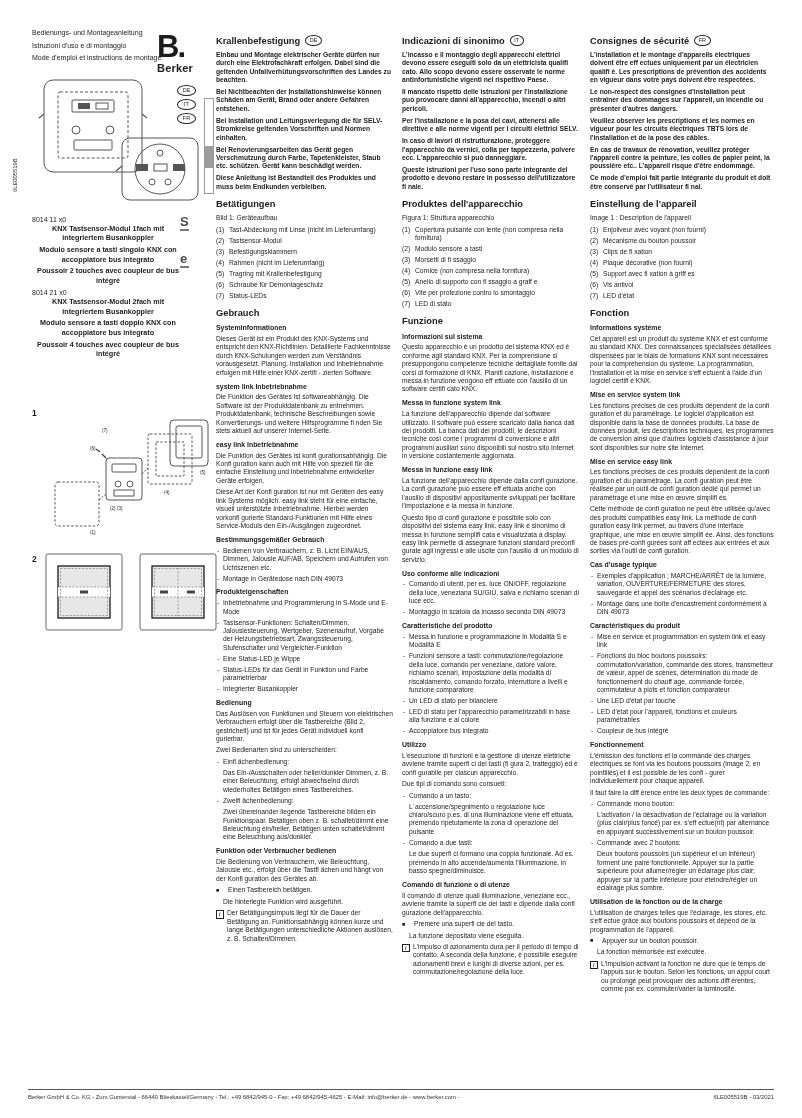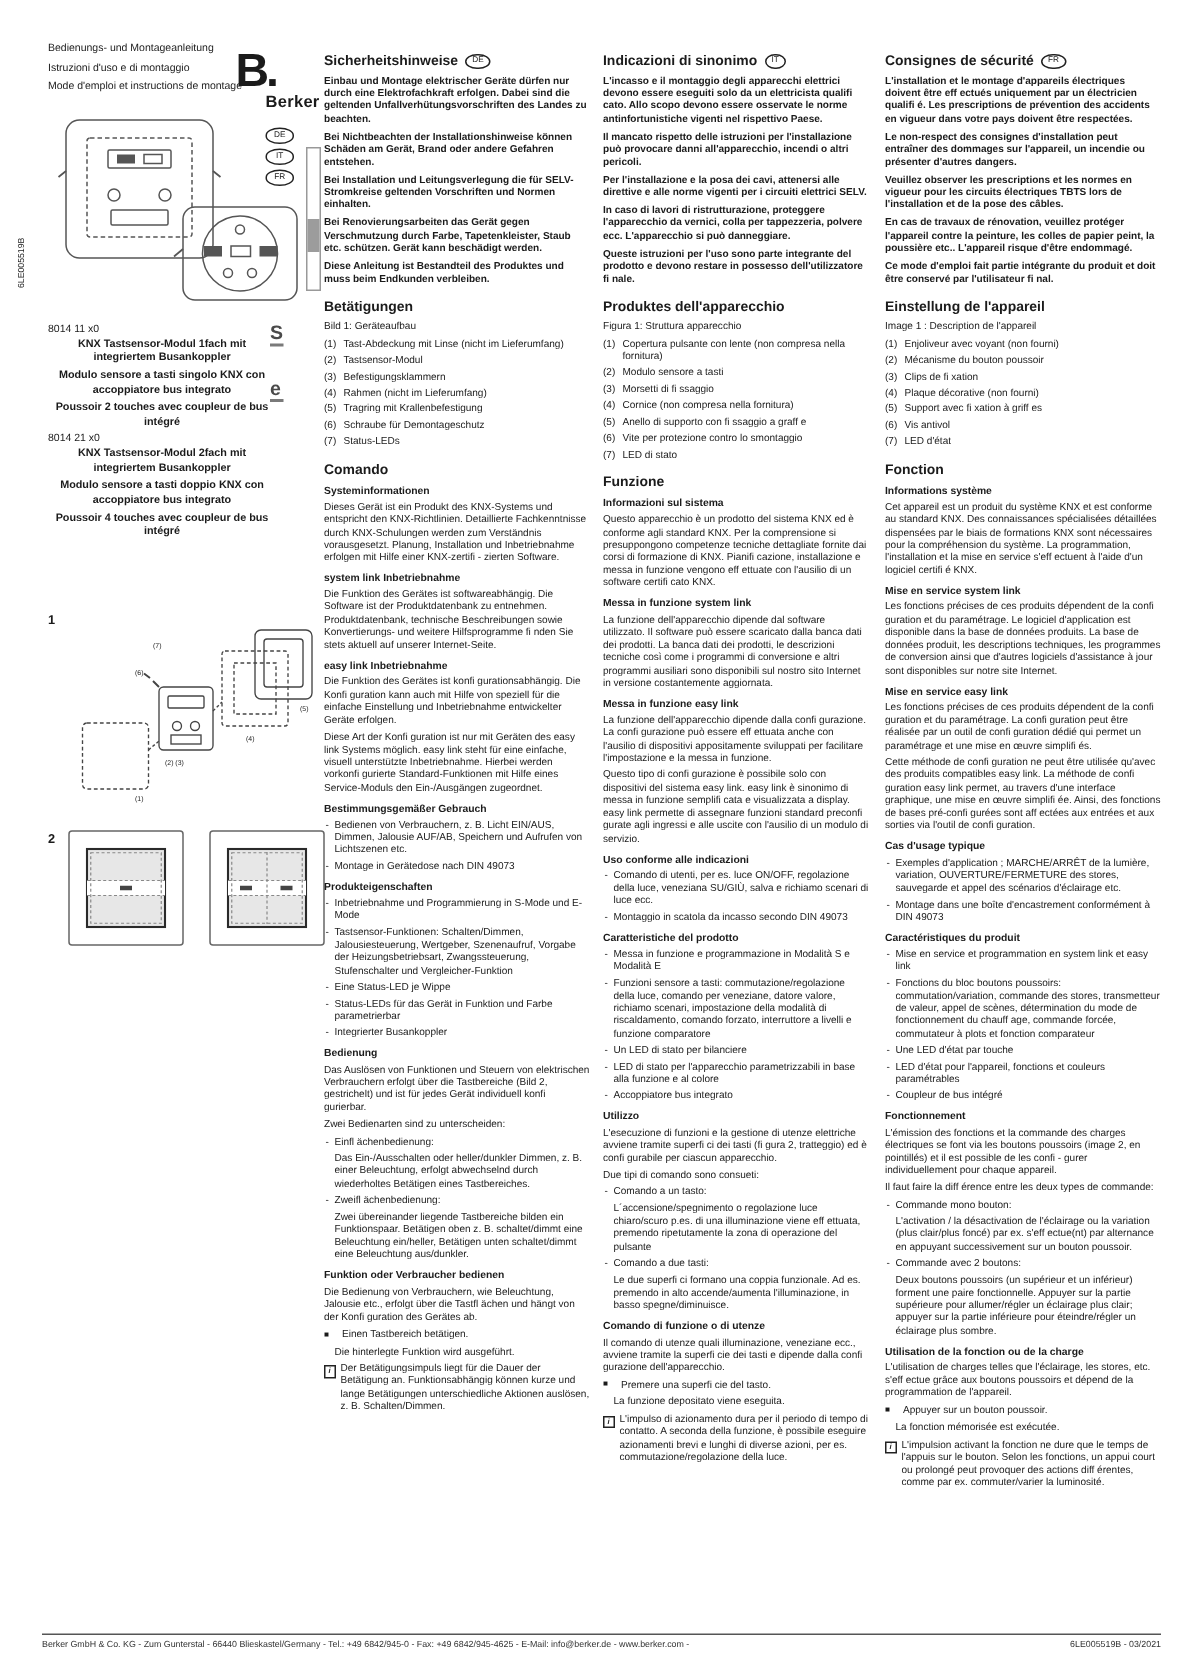--- a/index.html
+++ b/index.html
@@ -6,21 +6,21 @@
   .page { position:relative; width:802px; height:1118px; background:#fff;
           font-family:"Liberation Sans", sans-serif; color:#1b1b1b; overflow:hidden; }
 
   
   .doc-titles { position:absolute; left:32px; top:28px; width:132px; font-size:7px; line-height:1.45; }
   .doc-titles div { margin-bottom:2.5px; }
 
   
   .logo { position:absolute; left:157px; top:33px; width:50px; text-align:left; }
   .logo-b { font-size:31px; font-weight:900; letter-spacing:-2px; line-height:0.9; }
-  .logo-name { font-size:11px; font-weight:bold; margin-top:1px; letter-spacing:0.2px;margin-left:20px; }
+  .logo-name { font-size:11px; font-weight:bold; margin-top:1px; letter-spacing:0.2px; }
 
   
   .lang-stack { position:absolute; left:177px; top:85px; }
   .lang-badge { display:inline-block; border:1px solid #222; border-radius:50%;
                 font-size:5.5px; line-height:1; padding:1.5px 3.5px; color:#222; }
   .lang-stack .lang-badge { display:block; margin-bottom:3.5px; width:10px; text-align:center; }
 
   
   .print-mark { position:absolute; left:204px; top:98px; width:8px; height:94px; border:1px solid #999; }
   .print-mark .gray { margin-top:47px; height:22px; background:#9c9c9c; }
@@ -187,21 +187,21 @@
       <rect x="14.5" y="14.5" width="47" height="47" fill="none" stroke="#888" stroke-width="0.8" stroke-dasharray="2,1.6"></rect>
       <line x1="12" y1="33" x2="64" y2="33" stroke="#888" stroke-width="0.8" stroke-dasharray="2,1.6"></line>
       <line x1="12" y1="43" x2="64" y2="43" stroke="#888" stroke-width="0.8" stroke-dasharray="2,1.6"></line>
       <line x1="38" y1="14" x2="38" y2="62" stroke="#888" stroke-width="0.8" stroke-dasharray="2,1.6"></line>
       <rect x="20" y="36.5" width="8" height="3" fill="#444"></rect>
       <rect x="47" y="36.5" width="8" height="3" fill="#444"></rect>
     </g>
   </svg>
 
   <div class="col" id="col-de">
-      <div class="blk blk-h1"><span>Sicherheitshinweise</span><span class="lang-badge inline">DE</span></div>
+      <div class="blk blk-h1"><span>Krallenbefestigung</span><span class="lang-badge inline">DE</span></div>
       <div class="blk blk-pb">Einbau und Montage elektrischer Geräte dürfen nur durch eine Elektrofachkraft erfolgen. Dabei sind die geltenden Unfallverhütungsvorschriften des Landes zu beachten.</div>
       <div class="blk blk-pb">Bei Nichtbeachten der Installationshinweise können Schäden am Gerät, Brand oder andere Gefahren entstehen.</div>
       <div class="blk blk-pb">Bei Installation und Leitungsverlegung die für SELV-Stromkreise geltenden Vorschriften und Normen einhalten.</div>
       <div class="blk blk-pb">Bei Renovierungsarbeiten das Gerät gegen Verschmutzung durch Farbe, Tapetenkleister, Staub etc. schützen. Gerät kann beschädigt werden.</div>
       <div class="blk blk-pb">Diese Anleitung ist Bestandteil des Produktes und muss beim Endkunden verbleiben.</div>
       <div class="blk blk-h1">Betätigungen</div>
       <div class="blk blk-p">Bild 1: Geräteaufbau</div>
       <div class="blk blk-num">
         <span class="marker">(1)</span>
         <span class="txt">Tast-Abdeckung mit Linse (nicht im Lieferumfang)</span>
@@ -223,21 +223,21 @@
         <span class="txt">Tragring mit Krallenbefestigung</span>
       </div>
       <div class="blk blk-num">
         <span class="marker">(6)</span>
         <span class="txt">Schraube für Demontageschutz</span>
       </div>
       <div class="blk blk-num">
         <span class="marker">(7)</span>
         <span class="txt">Status-LEDs</span>
       </div>
-      <div class="blk blk-h1">Comando</div>
+      <div class="blk blk-h1">Gebrauch</div>
       <div class="blk blk-h2">Systeminformationen</div>
       <div class="blk blk-p">Dieses Gerät ist ein Produkt des KNX-Systems und entspricht den KNX-Richtlinien. Detaillierte Fachkenntnisse durch KNX-Schulungen werden zum Verständnis vorausgesetzt. Planung, Installation und Inbetriebnahme erfolgen mit Hilfe einer KNX-zertifi - zierten Software.</div>
       <div class="blk blk-h2">system link Inbetriebnahme</div>
       <div class="blk blk-p">Die Funktion des Gerätes ist softwareabhängig. Die Software ist der Produktdatenbank zu entnehmen. Produktdatenbank, technische Beschreibungen sowie Konvertierungs- und weitere Hilfsprogramme fi nden Sie stets aktuell auf unserer Internet-Seite.</div>
       <div class="blk blk-h2">easy link Inbetriebnahme</div>
       <div class="blk blk-p">Die Funktion des Gerätes ist konfi gurationsabhängig. Die Konfi guration kann auch mit Hilfe von speziell für die einfache Einstellung und Inbetriebnahme entwickelter Geräte erfolgen.</div>
       <div class="blk blk-p">Diese Art der Konfi guration ist nur mit Geräten des easy link Systems möglich. easy link steht für eine einfache, visuell unterstützte Inbetriebnahme. Hierbei werden vorkonfi gurierte Standard-Funktionen mit Hilfe eines Service-Moduls den Ein-/Ausgängen zugeordnet.</div>
       <div class="blk blk-h2">Bestimmungsgemäßer Gebrauch</div>
       <div class="blk blk-li"><span class="marker">-</span><span>Bedienen von Verbrauchern, z. B. Licht EIN/AUS, Dimmen, Jalousie AUF/AB, Speichern und Aufrufen von Lichtszenen etc.</span></div>
       <div class="blk blk-li"><span class="marker">-</span><span>Montage in Gerätedose nach DIN 49073</span></div>

